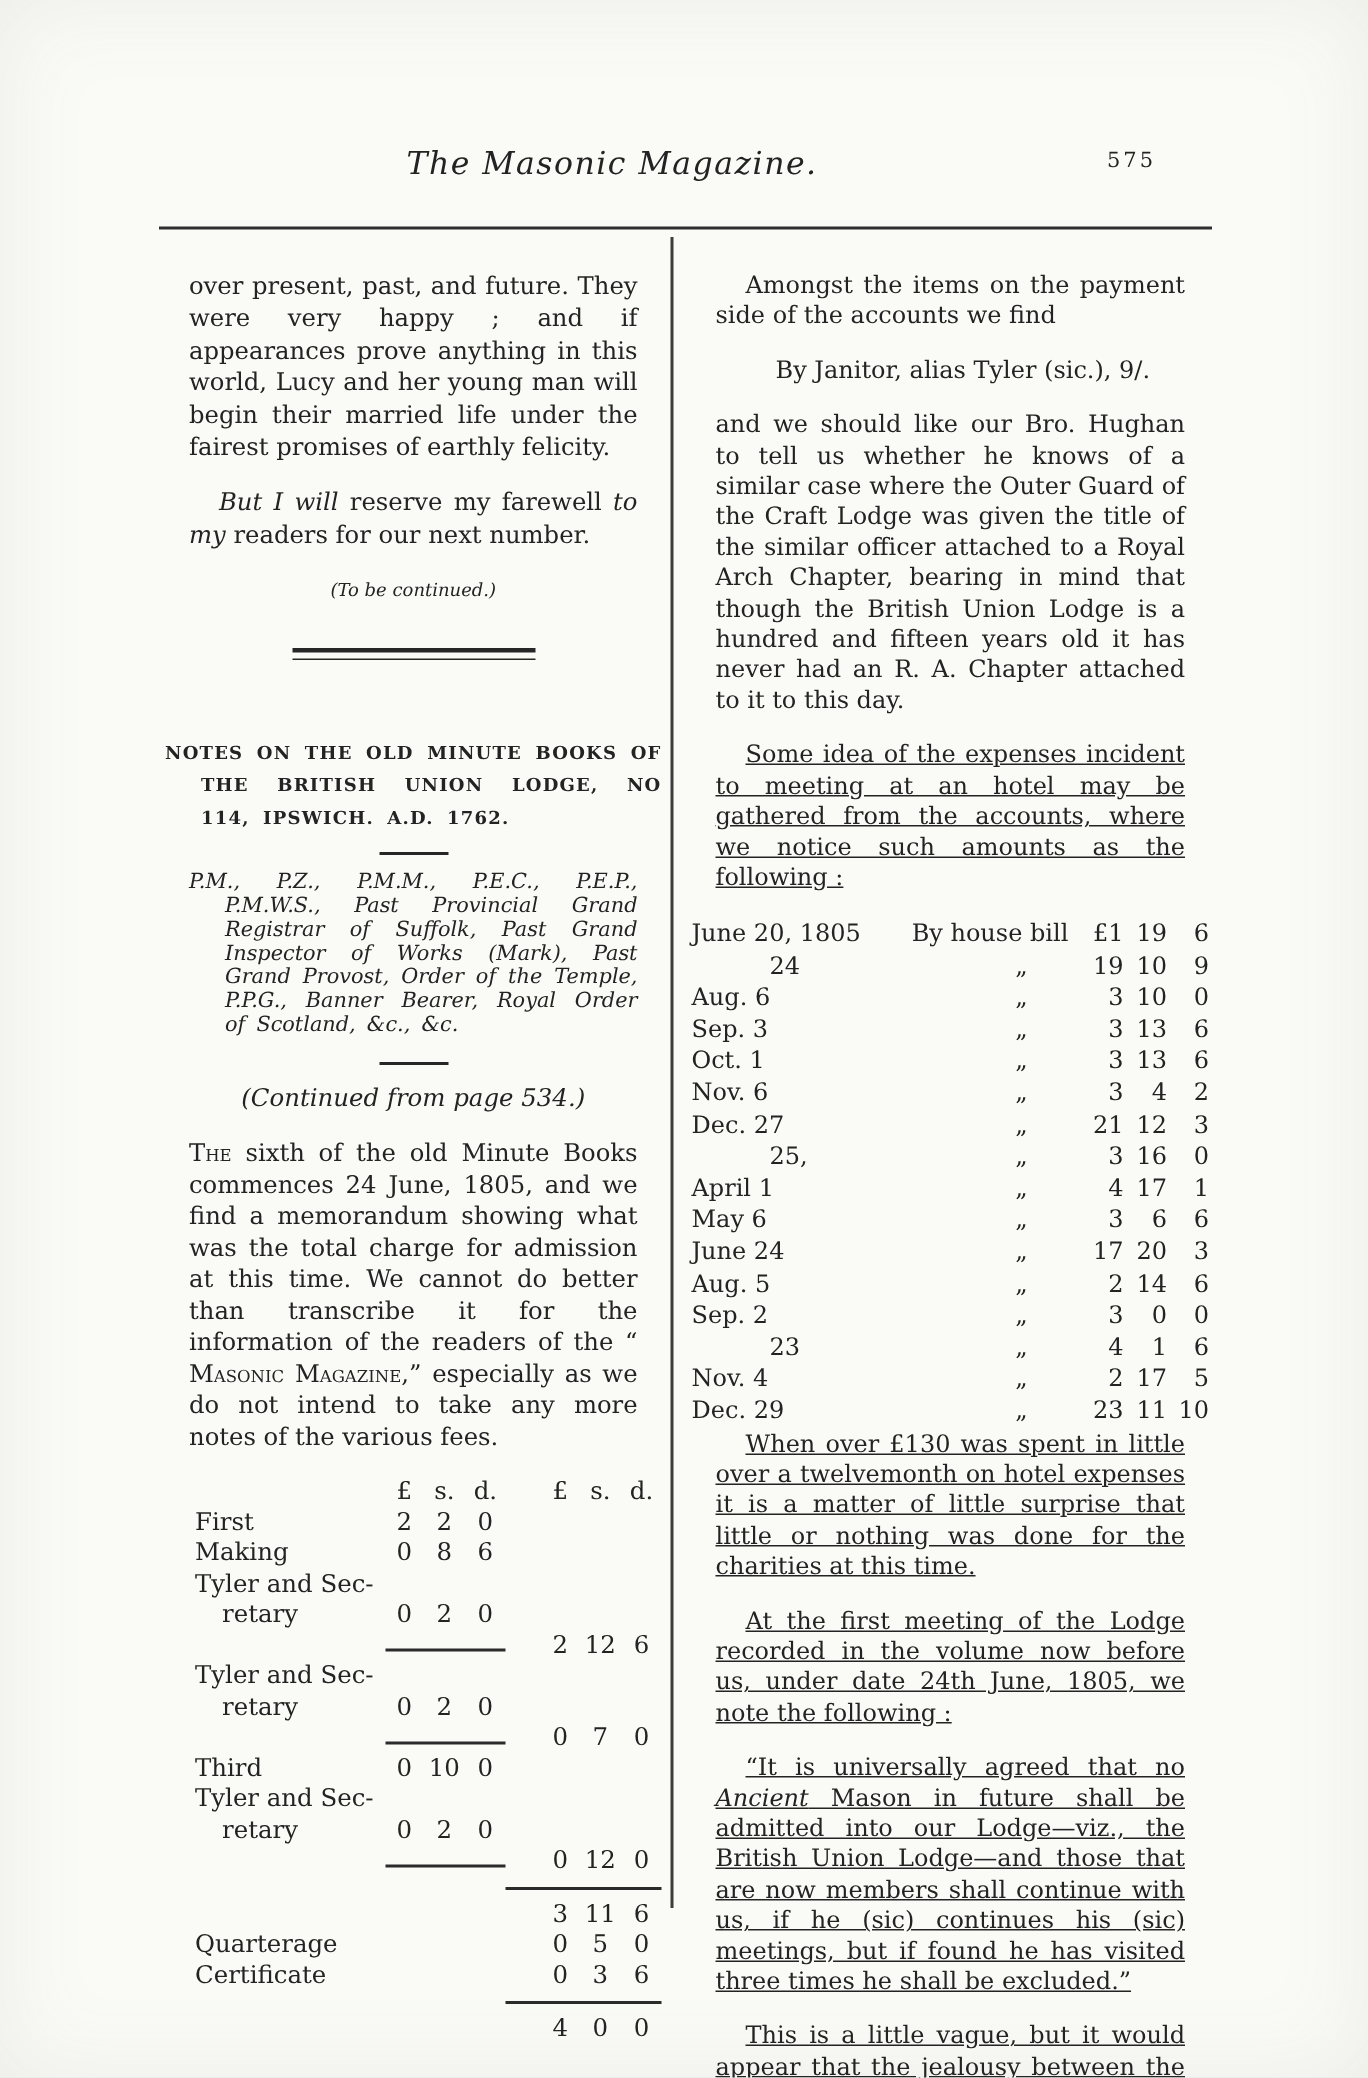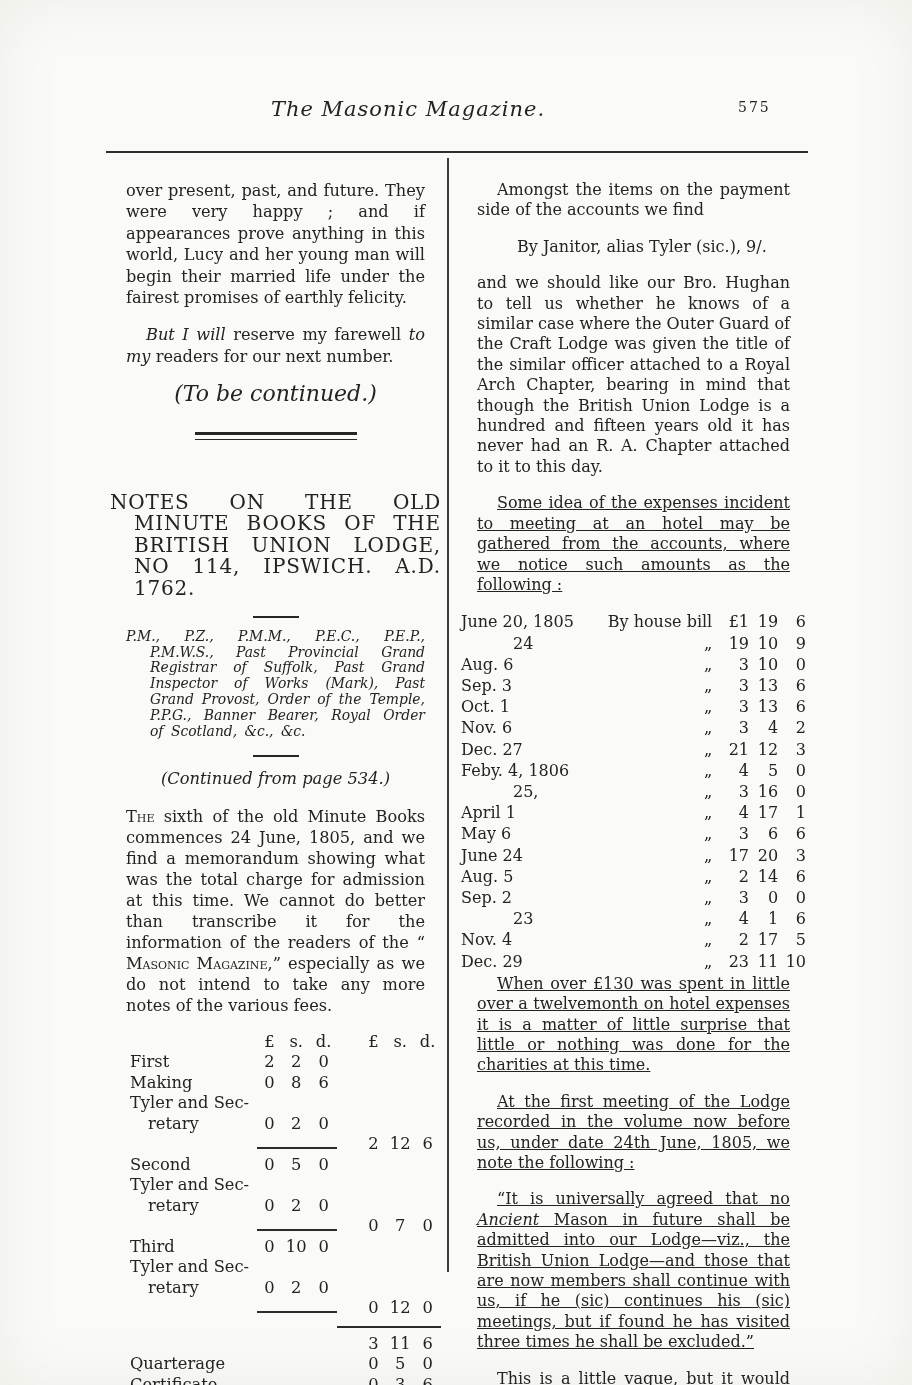--- a/index.html
+++ b/index.html
@@ -34,28 +34,28 @@
   .col{position:absolute;top:164px;font-size:16.2px;}
   .col-left{left:110px;width:331px;line-height:21.4px;}
   .col-right{left:461px;width:345px;line-height:20.4px;font-size:16px;}
   p{margin:16px;}
   .just{text-align:justify;}
   .ind1{text-indent:20px;}
   .center{text-align:center;}
   .it{font-style:italic;}
   .sc{font-variant:small-caps;}
   
-  .tbc{margin-top:5px;font-size:22px;}
+  .tbc{margin-top:5px;font-size:12px;}
   .double-rule{
     width:162px;height:4px;margin:27px auto 0 auto;
     border-top:3px solid #262626;border-bottom:1.5px solid #262626;
   }
   .article-title{
     margin-top:52px;
-    font-size:20px;line-height:21.5px;font-weight:normal;
+    font-size:12px;line-height:21.5px;font-weight:bold;
     letter-spacing:0.8px;word-spacing:4px;
     text-align:justify;
     padding-left:24px;text-indent:-24px;
   }
   .dash-rule{width:46px;height:2px;background:#262626;margin:12px auto 0 auto;}
   .byline{margin-top:20px;text-align:center;font-size:13.5px;letter-spacing:1.6px;}
   .byline .degree{font-size:17.5px;letter-spacing:0.5px;}
   .credentials{
     margin-top:11px;font-style:italic;font-size:13.9px;line-height:15.8px;
     text-align:justify;word-spacing:3px;
@@ -79,21 +79,21 @@
     background-size:100% 2px;background-repeat:no-repeat;background-position:0 68%;
   }
   .fee-table tr.slim td{height:15px;line-height:15px;}
   .fee-table tr.slim .rl{background-position:0 55%;}
   
   .janitor-line{padding-left:40px;}
   .exp-table{border-collapse:collapse;margin:1px 0 2px 0;font-size:16px;}
   .exp-table td{padding:0;height:21.2px;line-height:21.2px;white-space:nowrap;}
   .exp-table .d{width:122px;text-align:left;}
   .exp-table .d.ind{padding-left:52px;}
-  .exp-table .w{width:100px;text-align:right;}
+  .exp-table .w{width:100px;text-align:center;}
   .exp-table .w.ditto{padding-left:42px;width:58px;}
   .exp-table .l{width:50px;text-align:right;}
   .exp-table .s{width:36px;text-align:right;}
   .exp-table .p{width:34px;text-align:right;}
   .rc-para{margin-top:1px;text-decoration:underline;}
 </style>
 </head>
 <body>
 
 <div class="page">
@@ -178,29 +178,20 @@
           <tr>
             <td class="fl"></td>
             <td class="num rl"></td>
             <td class="num rl"></td>
             <td class="num rl"></td>
             <td class="num gap">2</td>
             <td class="num">12</td>
             <td class="num">6</td>
           </tr>
           <tr>
-            <td class="fl">Second</td>
-            <td class="num">0</td>
-            <td class="num">5</td>
-            <td class="num">0</td>
-            <td class="num gap"></td>
-            <td class="num"></td>
-            <td class="num"></td>
-          </tr>
-          <tr>
             <td class="fl">Tyler and Sec-</td>
             <td class="num"></td>
             <td class="num"></td>
             <td class="num"></td>
             <td class="num gap"></td>
             <td class="num"></td>
             <td class="num"></td>
           </tr>
           <tr>
             <td class="fl ind">retary</td>
@@ -370,27 +361,20 @@
             <td class="p">2</td>
           </tr>
           <tr>
             <td class="d">Dec. 27</td>
             <td class="w ditto">„</td>
             <td class="l">21</td>
             <td class="s">12</td>
             <td class="p">3</td>
           </tr>
           <tr>
-            <td class="d">Feby. 4, 1806</td>
-            <td class="w ditto">„</td>
-            <td class="l">4</td>
-            <td class="s">5</td>
-            <td class="p">0</td>
-          </tr>
-          <tr>
             <td class="d ind">25,</td>
             <td class="w ditto">„</td>
             <td class="l">3</td>
             <td class="s">16</td>
             <td class="p">0</td>
           </tr>
           <tr>
             <td class="d">April 1</td>
             <td class="w ditto">„</td>
             <td class="l">4</td>

